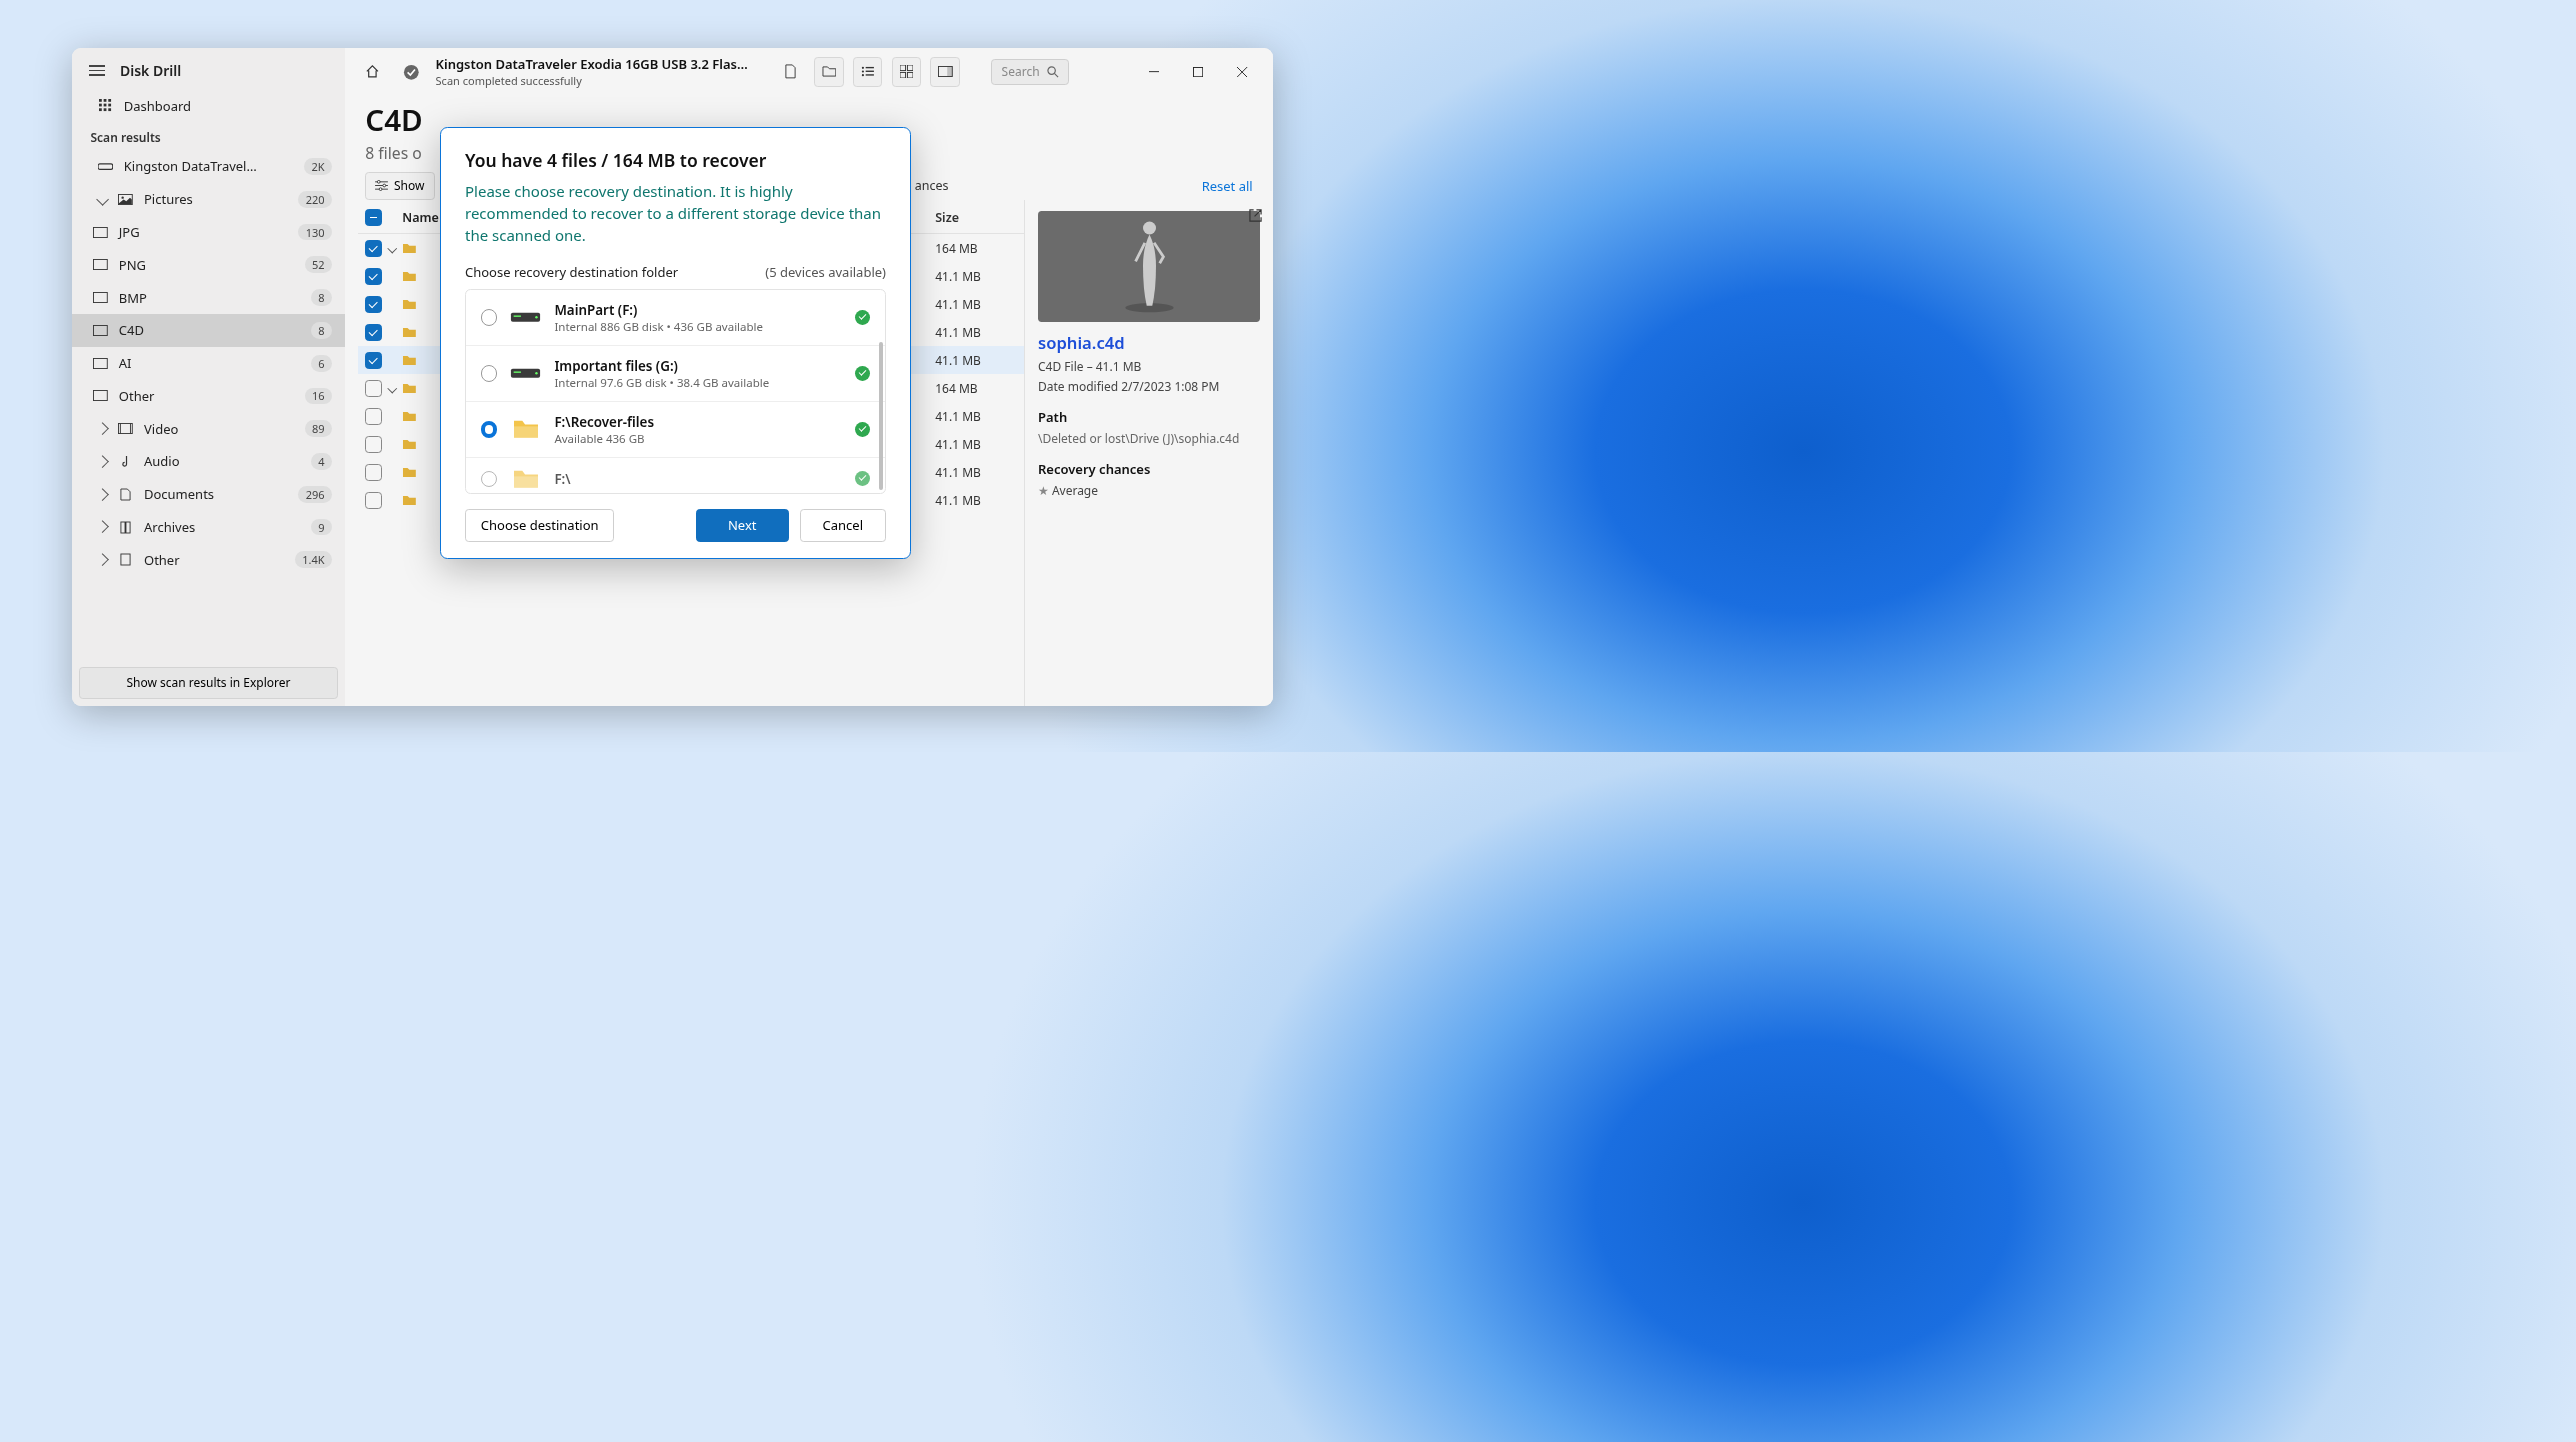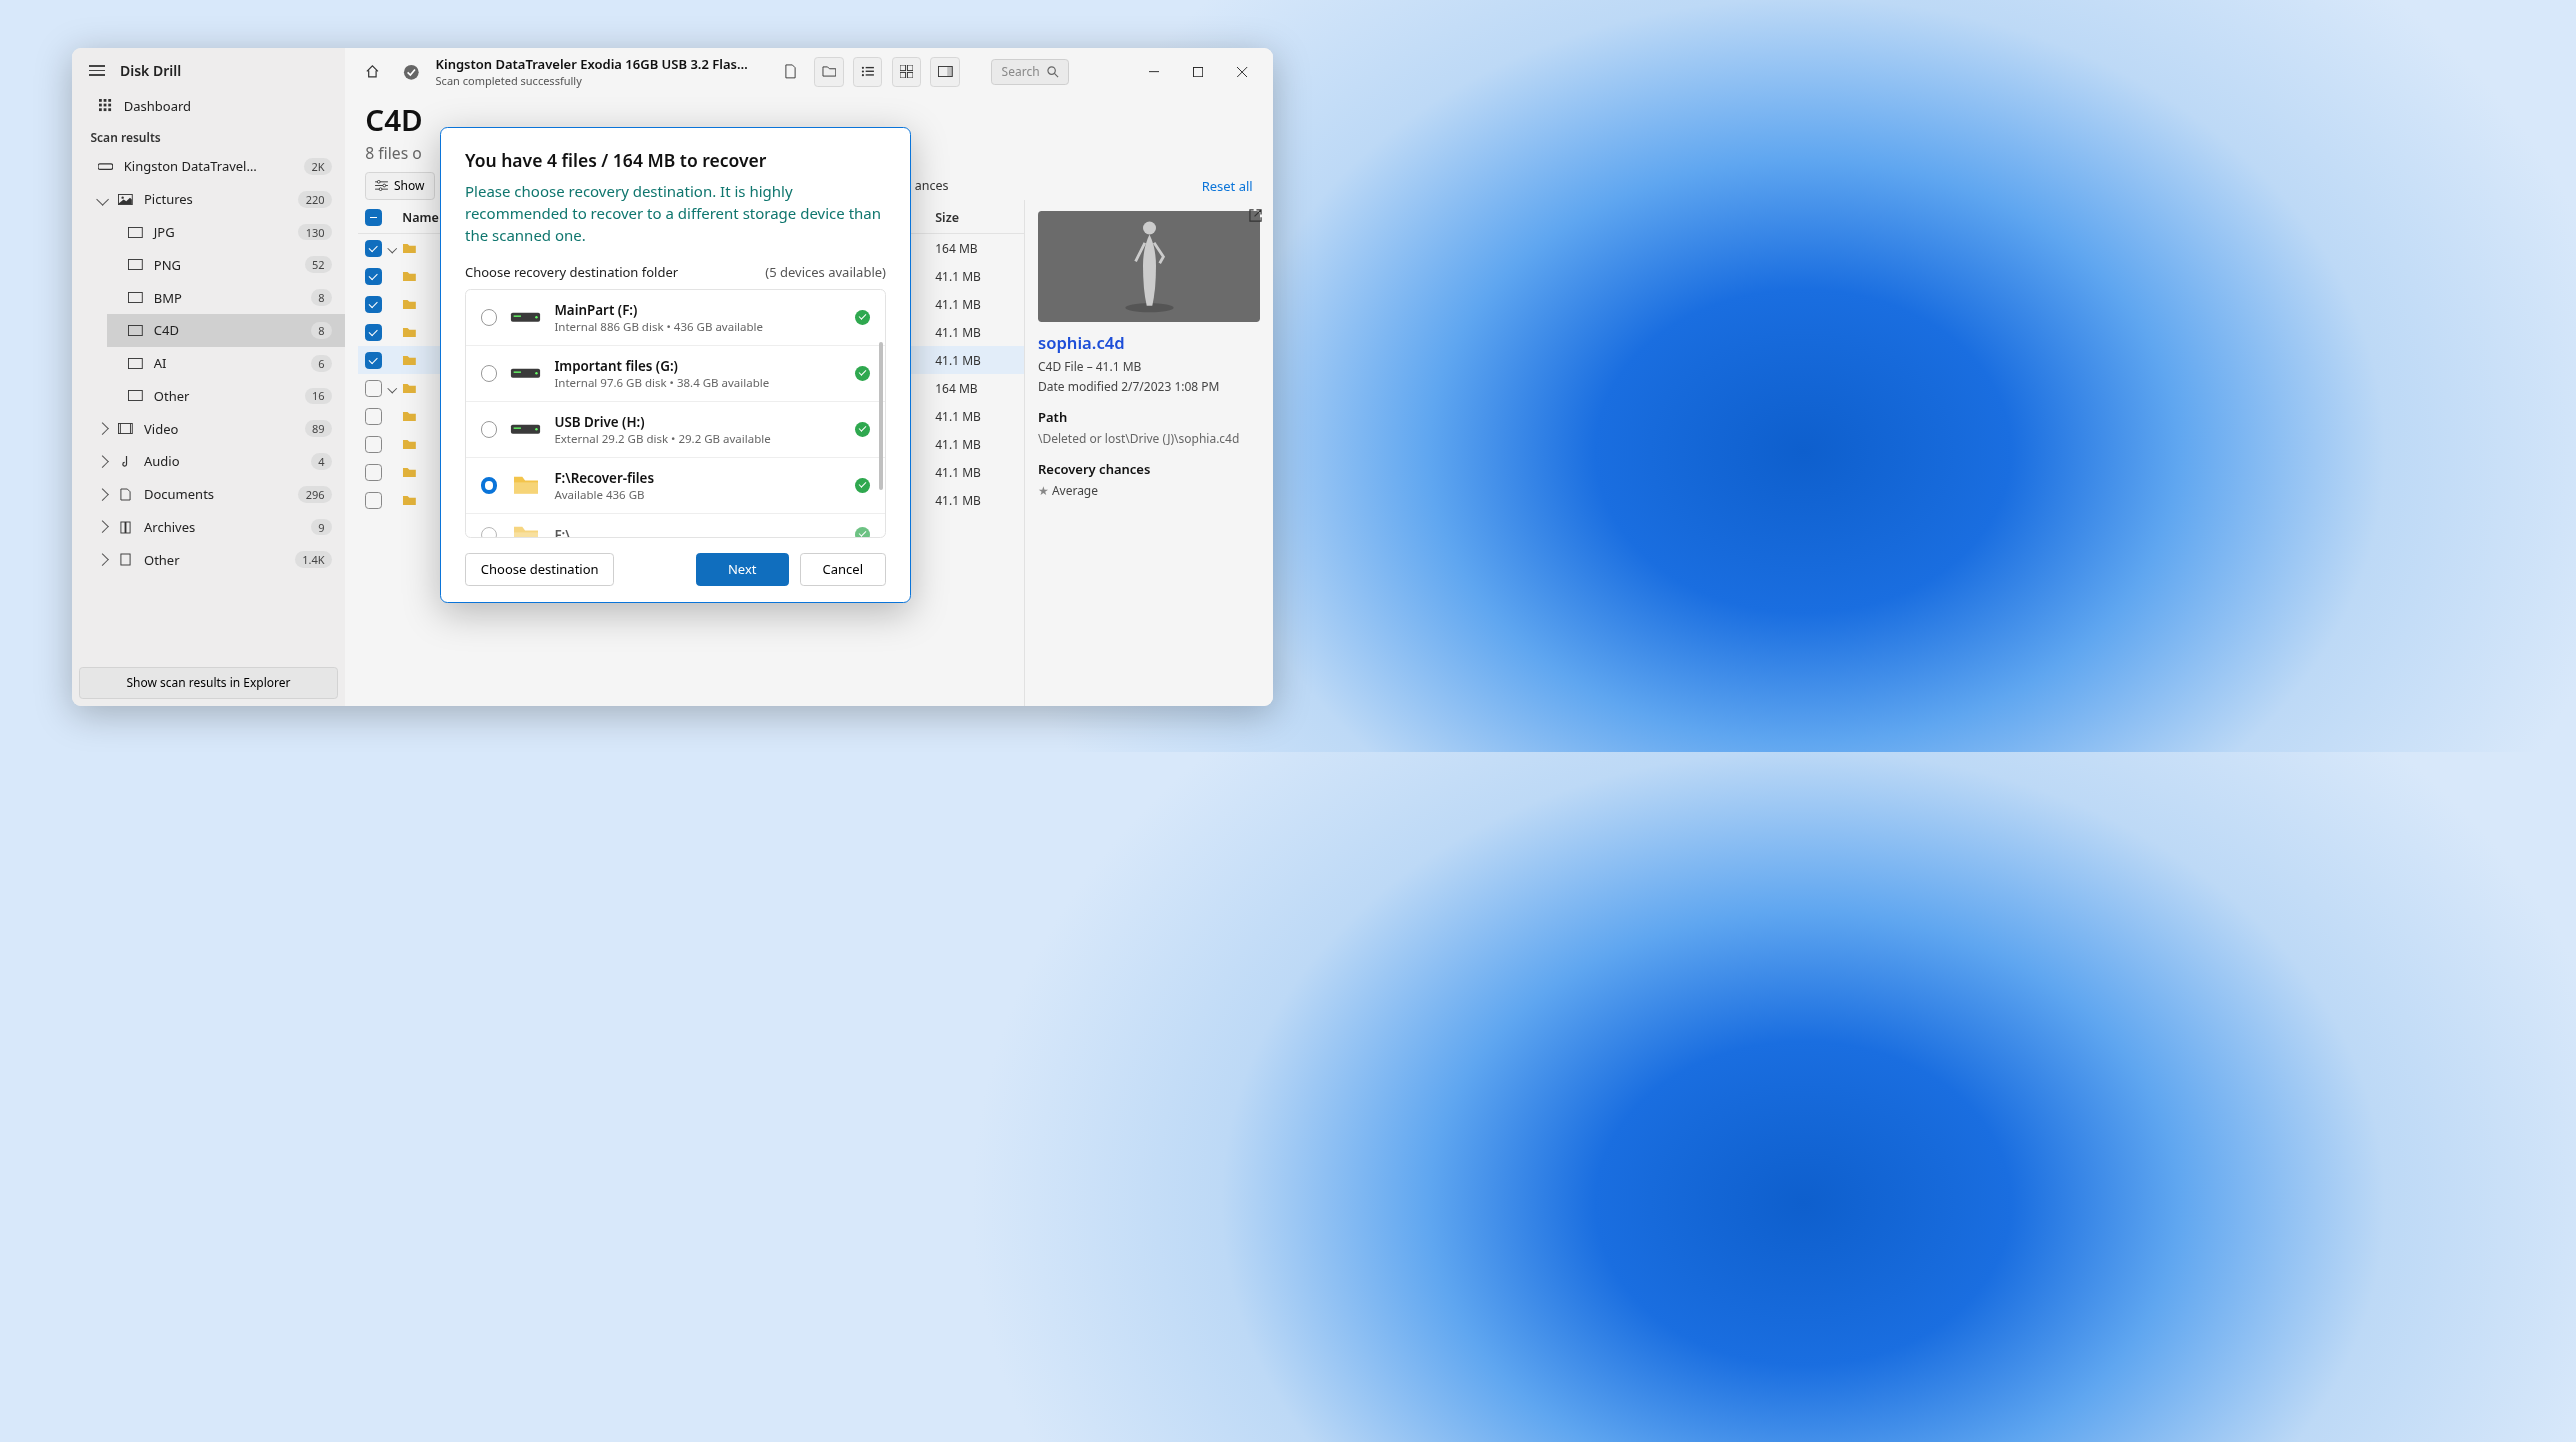--- a/index.html
+++ b/index.html
@@ -16,21 +16,21 @@
 .sidebar {
   width: 273px; background: #eeeded; display: flex; flex-direction: column;
 }
 .sb-header { display:flex; align-items:center; gap:14.8px; padding:13px 16.6px 9.2px; }
 .hamburger-icon { width:16.6px; display:flex; flex-direction:column; gap:2.8px;}
 .hamburger-icon span{height:1.8px;background:#444;}
 .app-title { font-size:14px; font-weight:600; color:#222;}
 .sb-item { display:flex; align-items:center; gap:11px; padding:7.4px 13px; font-size:13px; color:#222; cursor:pointer;}
 .sb-item .count { margin-left:auto; background:#dedede; border-radius:9.2px; padding:0.9px 7.4px; font-size:11px; color:#444;}
 .sb-item.level1 { padding-left:26px;}
-.sb-item.level3 { padding-left:21px;margin-left:35px;}
+.sb-item.level3 { padding-left:21px;}
 .sb-item.active { background:#d0d0d0;}
 .sb-section { font-size:12px; font-weight:600; padding:7.4px 18.5px 3.7px; color:#333;}
 .sb-footer { margin-top:auto; padding:7.4px; }
 .sb-footer-btn { width:100%; padding:6.5px; background:#e6e6e6; border:0.9px solid #d3d3d3; border-radius:3.7px; font-size:12px; cursor:pointer;}
 .chev { width:9.2px; height:9.2px; border-right:1.4px solid #555; border-bottom:1.4px solid #555; display:inline-block;}
 .chev.right { transform: rotate(-45deg);}
 .chev.down { transform: rotate(45deg);}
 .mini-icon { width:14.8px; height:13px; display:flex; align-items:center; justify-content:center;}
 
 .main { flex:1; background:#f5f5f5; display:flex; flex-direction:column;}
@@ -544,35 +544,20 @@
                 <circle cx="29" cy="9" r="1.3" fill="#6f6"></circle>
               </svg>
             </span>
     <span class="dest-text">
               <div class="dest-name">Important files (G:)</div>
               <div class="dest-sub">Internal 97.6 GB disk • 38.4 GB available</div>
             </span>
     <span class="green-check"></span>
           </div>
           <div class="dest-item">
-            <span class="radio "></span>
-    <span class="drive-icon">
-              <svg width="31" height="16.6" viewBox="0 0 34 18">
-                <rect x="1" y="4" width="32" height="10" rx="2" fill="#3a3a3a"></rect>
-                <rect x="4" y="7" width="8" height="1.5" fill="#6f6"></rect>
-                <circle cx="29" cy="9" r="1.3" fill="#6f6"></circle>
-              </svg>
-            </span>
-    <span class="dest-text">
-              <div class="dest-name">USB Drive (H:)</div>
-              <div class="dest-sub">External 29.2 GB disk • 29.2 GB available</div>
-            </span>
-    <span class="green-check"></span>
-          </div>
-          <div class="dest-item">
             <span class="radio on"></span>
     <span class="drive-icon">
               <svg width="28" height="20.3" viewBox="0 0 30 22">
                 <path d="M2 6 V20 H28 V6 H14 L11 2 H2Z" fill="#f3c44b"></path>
                 <rect x="2" y="8" width="26" height="12" fill="#f6d477"></rect>
               </svg>
             </span>
     <span class="dest-text">
               <div class="dest-name">F:\Recover-files</div>
               <div class="dest-sub">Available 436 GB</div>

